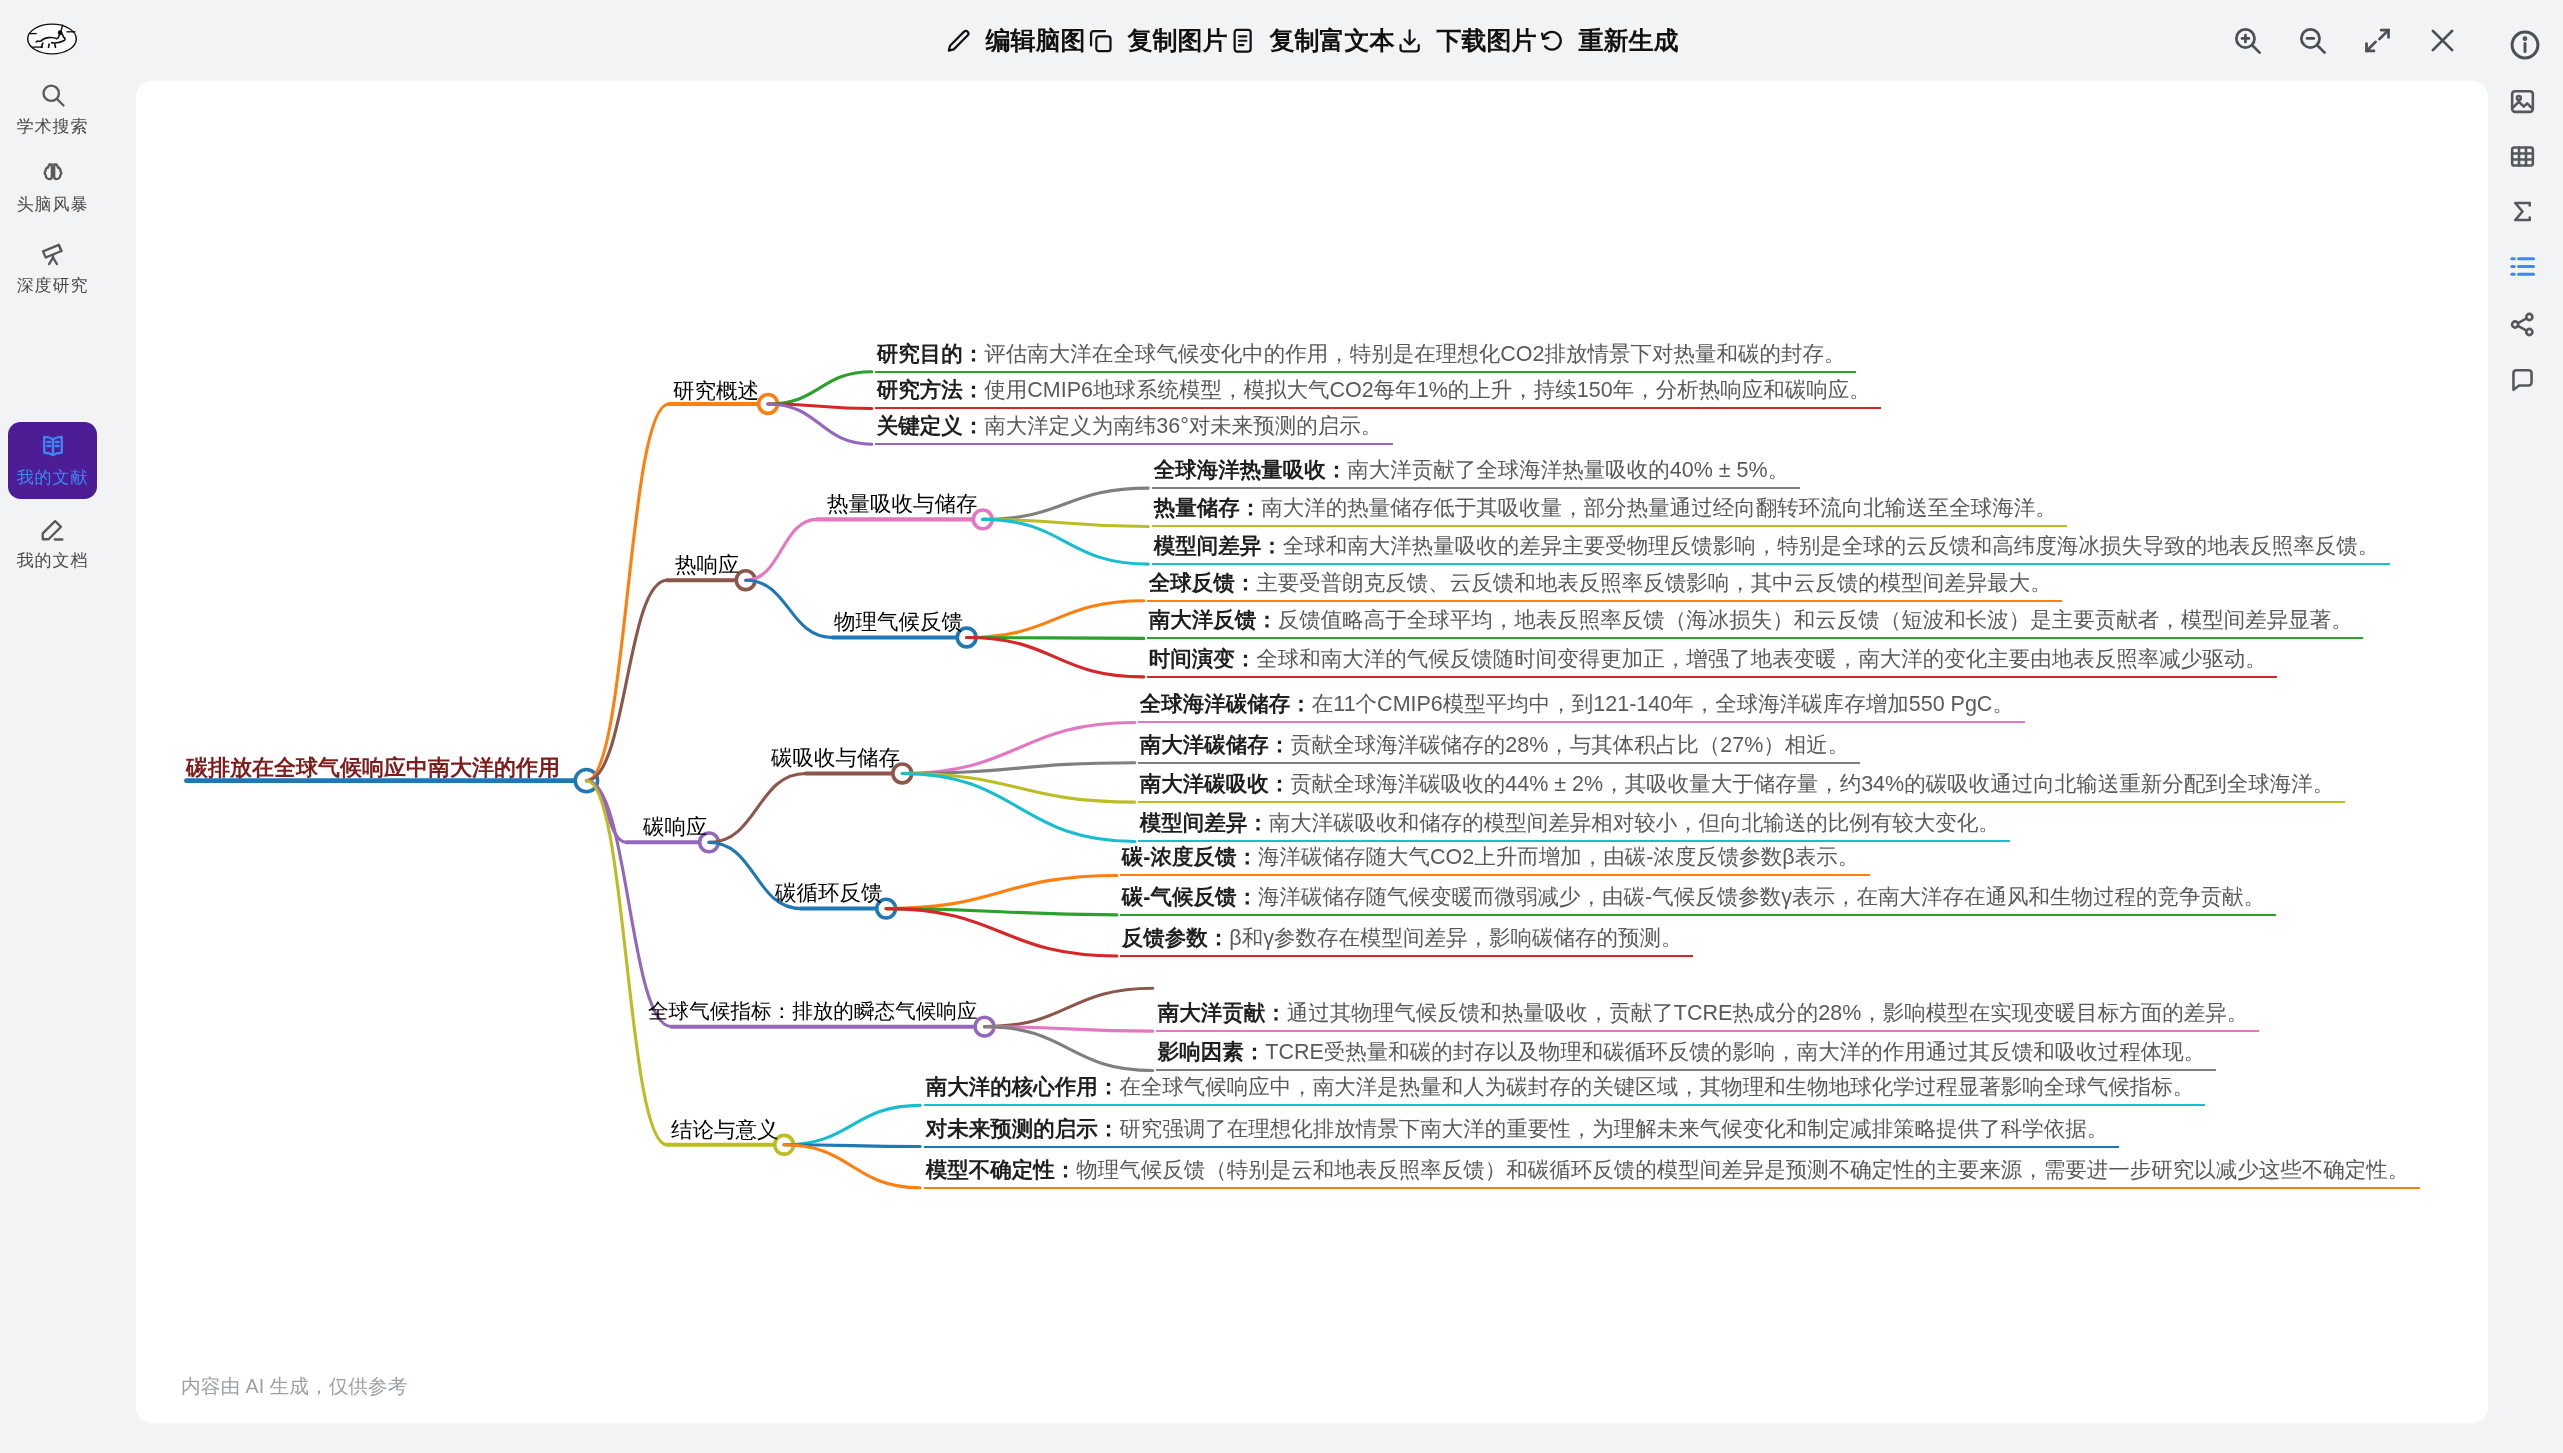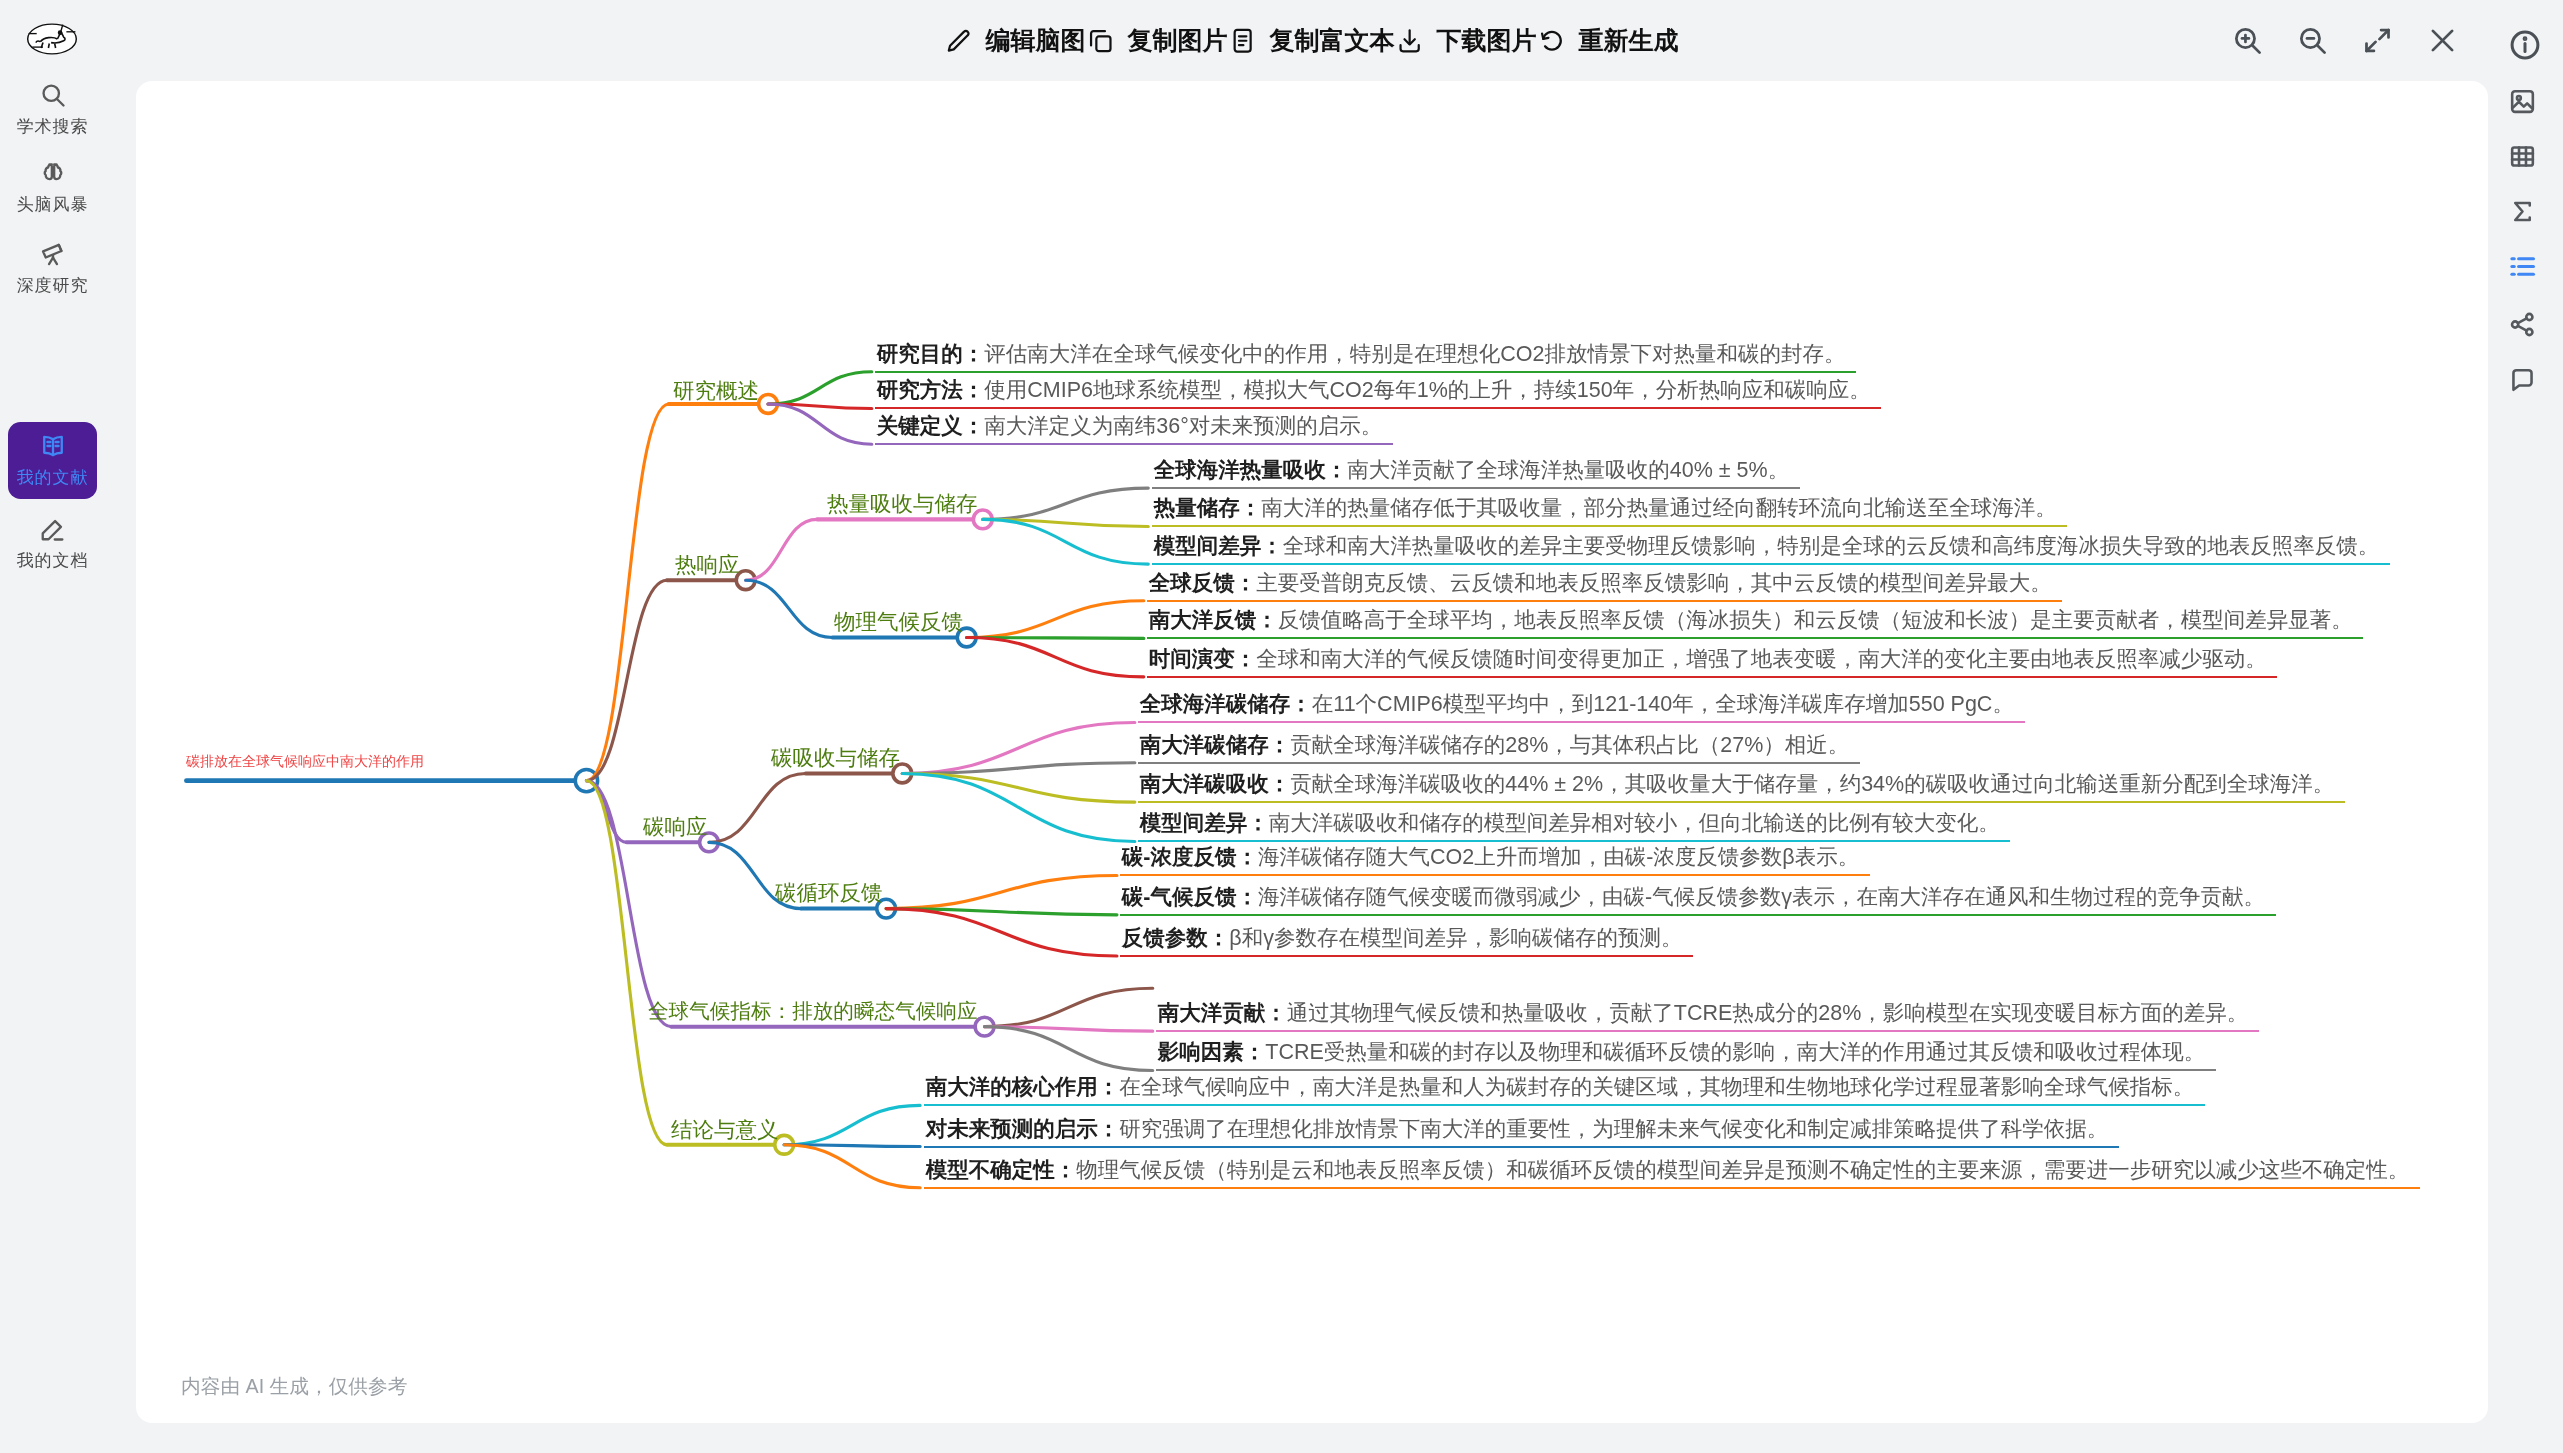--- a/index.html
+++ b/index.html
@@ -27,22 +27,22 @@
   .side-item .lbl{font-size:17px;letter-spacing:0.9px;white-space:nowrap;}
   .side-item.active{background:#4c1d95;border-radius:12.5px;padding:9.8px 0;color:#3f87f5;}
   .side-item.active svg{stroke:#3f87f5;}
   
   .right-panel{position:absolute;right:13.4px;top:86px;width:54px;display:flex;flex-direction:column;align-items:center;gap:24px;}
   .right-panel svg{width:31px;height:31px;stroke:#55595e;}
   .right-panel .rp-active svg{stroke:#3f87f5;}
   
   .canvas{position:absolute;left:136px;top:81px;width:2352px;height:1342px;background:#ffffff;border-radius:16px;}
   .canvas > svg{position:absolute;left:0;top:0;width:2352px;height:1342px;}
-  .root-label{position:absolute;white-space:nowrap;font-size:14px;color:#ef4444;}
-  .node-label{position:absolute;white-space:nowrap;font-size:21.5px;color:#4d7c0f;text-align:center;}
+  .root-label{position:absolute;white-space:nowrap;font-size:22px;color:#7f1d1d;font-weight:bold;}
+  .node-label{position:absolute;white-space:nowrap;font-size:21.5px;color:#000000;text-align:center;}
   .leaf{position:absolute;white-space:nowrap;font-size:21.5px;line-height:27px;padding:0 10.7px 2.7px 1.8px;border-bottom:2.7px solid #000;}
   .leaf b{color:#1f1f1f;font-weight:700;}
   .leaf span{color:#595959;}
   .ai-note{position:absolute;left:45px;top:1292px;font-size:19.7px;color:#9aa0a6;}
 </style>
 </head>
 <body>
 
 <div class="sidebar">
   <svg class="logo" viewBox="0 0 60 42">

